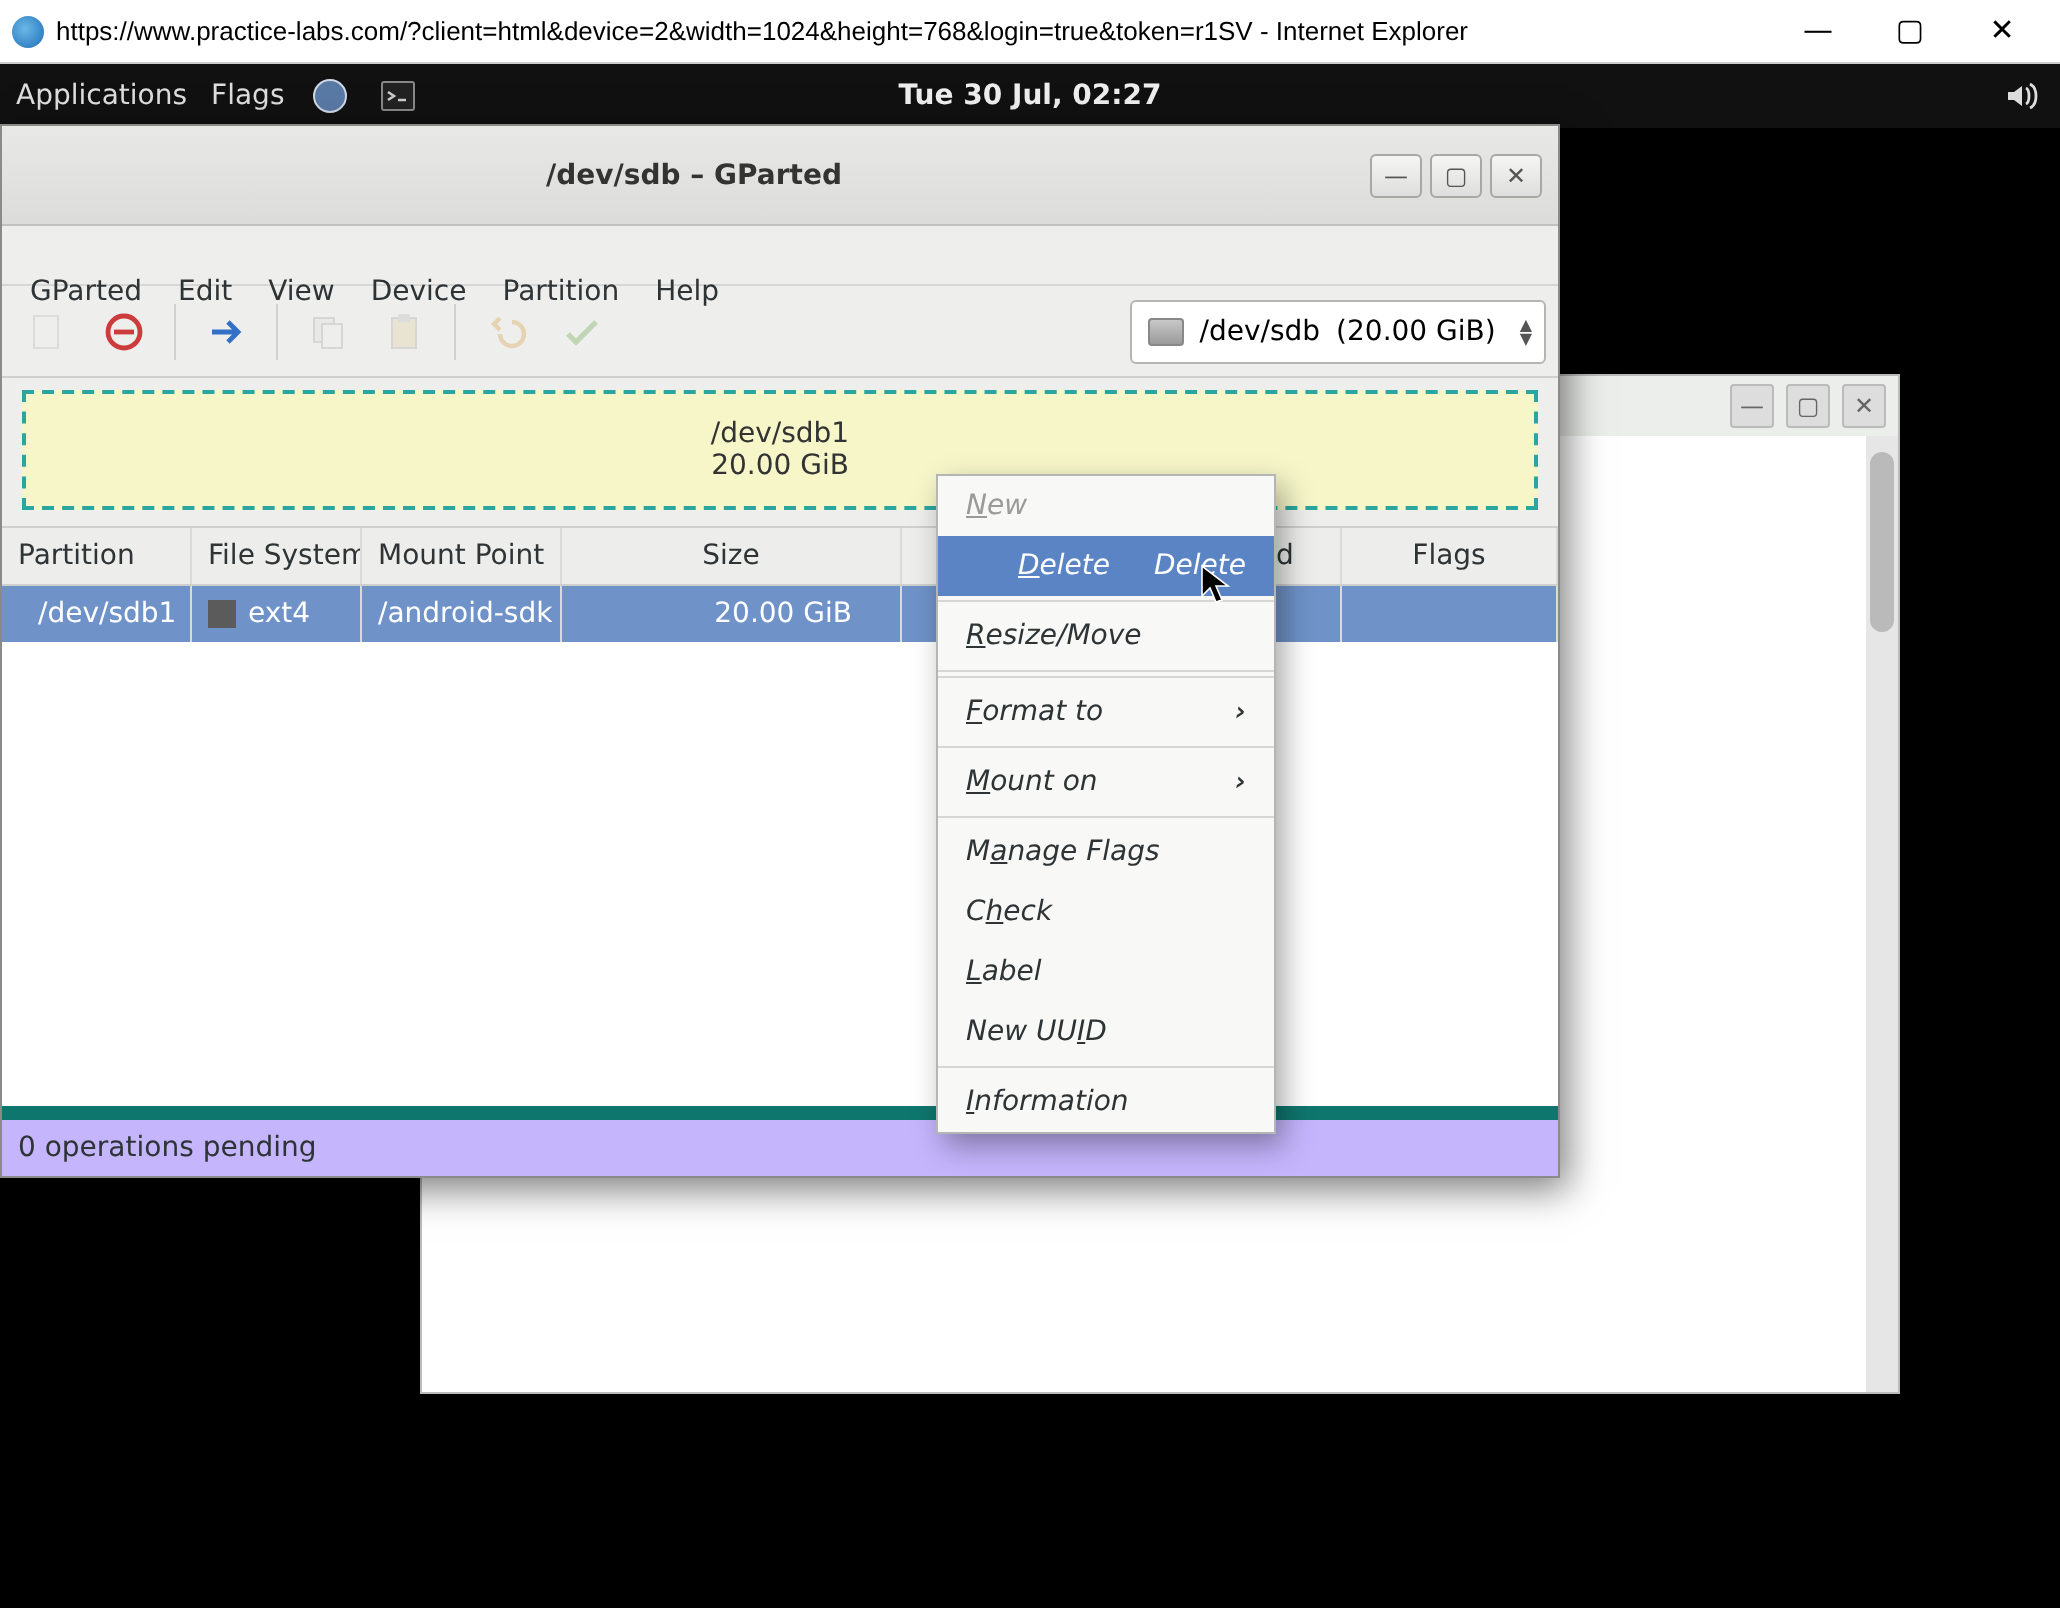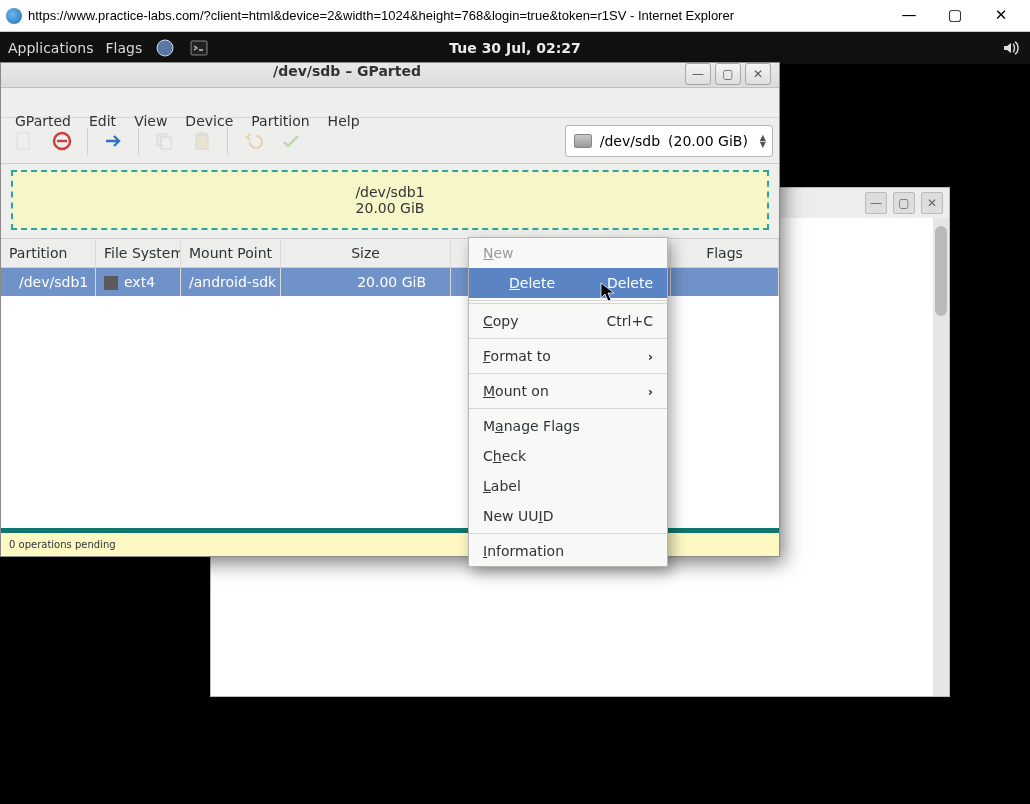--- a/index.html
+++ b/index.html
@@ -27,21 +27,21 @@
   
   .bgwin { position:absolute; top:155px; left:210px; width:740px; height:510px; background:#fff; border:1px solid #bbb; }
   .bgwin-titlebar { height:30px; background:#eceeeb; display:flex; justify-content:flex-end; align-items:center; padding:0 6px; gap:6px; }
   .bgwin-btn { width:22px; height:22px; background:#ddd; border:1px solid #bbb; border-radius:2px; display:flex; align-items:center; justify-content:center; font-size:12px; color:#666; }
   .bgwin-body { position:absolute; top:30px; bottom:0; left:0; right:0; background:#fff; }
   .bgwin-scroll { position:absolute; top:0; right:0; width:16px; bottom:0; background:#e6e6e6; }
   .bgwin-thumb { position:absolute; top:8px; left:2px; right:2px; height:90px; background:#bababa; border-radius:6px; }
 
   
   .gparted { position:absolute; top:30px; left:0; width:780px; background:#eeeeec; border:1px solid #8a8a88; box-shadow:4px 6px 18px rgba(0,0,0,0.5); }
-  .titlebar { height:25px; background:linear-gradient(#e8e8e6,#dcdcda); display:flex; padding:0 8px; border-bottom:1px solid #c0c0be; }
+  .titlebar { height:50px; background:linear-gradient(#e8e8e6,#dcdcda); display:flex; align-items:center; padding:0 8px; border-bottom:1px solid #c0c0be; }
   .titlebar .title { flex:1; text-align:center; font-weight:600; font-size:14px; color:#333; }
   .titlebar .wc { display:flex; gap:4px; }
   .titlebar .wc button { width:26px; height:22px; border:1px solid #a8a8a6; background:linear-gradient(#f5f5f3,#dedede); border-radius:3px; font-size:12px; color:#555; display:flex; align-items:center; justify-content:center; }
 
   .menubar { height:30px; display:flex; align-items:center; padding:0 6px; gap:2px; font-size:14px; color:#2e3436; border-bottom:1px solid #d6d6d4; }
   .menubar span { padding:4px 8px;margin-top:36px; }
 
   .toolbar { height:46px; display:flex; align-items:center; padding:0 6px; gap:4px; border-bottom:1px solid #cfcfcd; }
   .tbtn { width:34px; height:34px; display:flex; align-items:center; justify-content:center; border-radius:3px; opacity:.95; }
   .tbtn.disabled { opacity:.35; }
@@ -61,24 +61,24 @@
   .col-mnt { width:100px; }
   .col-size{ width:170px; text-align:center; }
   .col-used{ width:120px; text-align:center; }
   .col-unused{width:100px; text-align:center;}
   .col-flags{ flex:1; text-align:center; }
   .grid-body { min-height:260px; background:#fff; }
   .grid-row { display:flex; font-size:14px; }
   .grid-row.selected { background:#6f92c8; color:#fff; }
   .grid-row .fs-swatch { display:inline-block; width:14px; height:14px; background:#5b5b5b; vertical-align:middle; margin-right:6px; }
 
-  .status { border-top:5px solid #0f766e; padding:6px 8px; font-size:10px; background:#fef9c3; color:#2e3436; }
-
-  
-  .ctx { position:absolute; top:205px; left:468px; width:200px; background:#f8f8f6; border:1px solid #b5b5b3; box-shadow:4px 6px 14px rgba(0,0,0,.35); font-size:14px; color:#2e3436; }
+  .status { border-top:7px solid #0f766e; padding:6px 8px; font-size:14px; background:#c4b5fd; color:#2e3436; }
+
+  
+  .ctx { position:absolute; top:205px; left:468px; width:170px; background:#f8f8f6; border:1px solid #b5b5b3; box-shadow:4px 6px 14px rgba(0,0,0,.35); font-size:14px; color:#2e3436;font-style:italic; }
   .ctx .mi { display:flex; align-items:center; justify-content:space-between; padding:7px 14px; }
   .ctx .mi.disabled { color:#9a9a98; }
   .ctx .mi.hover { background:#5a84c4; color:#fff;padding-left:40px; }
   .ctx .sep { height:1px; background:#d6d6d4; margin:2px 0; }
   .ctx .arr { font-size:13px; font-weight:bold; }
   .ctx .ul { text-decoration:underline; }
 
   
   .cursor { position:absolute; top:250px; left:600px; font-size:18px; color:#000; pointer-events:none; }
 
@@ -248,25 +248,24 @@
 
   <div class="ctx">
     <div class="mi disabled">
         <span><span class="ul">N</span><span>ew</span></span>
       </div>
     <div class="mi hover">
       <span><span class="ul">D</span>elete</span>
       <span>Delete</span>
     </div>
     <div class="sep"></div>
-    <div class="sep"></div>
-    <div class="mi">
-        <span><span class="ul">C</span>opy</span>
-        <span>Ctrl+C</span>
-      </div>
+    <div class="mi">
+        <span><span class="ul">R</span>esize/Move</span>
+      </div>
+    <div class="sep"></div>
     <div class="sep"></div>
     <div class="mi">
         <span><span class="ul">F</span>ormat to</span>
         <span class="arr">›</span>
       </div>
     <div class="sep"></div>
     <div class="mi">
         <span><span class="ul">M</span>ount on</span>
         <span class="arr">›</span>
       </div>

